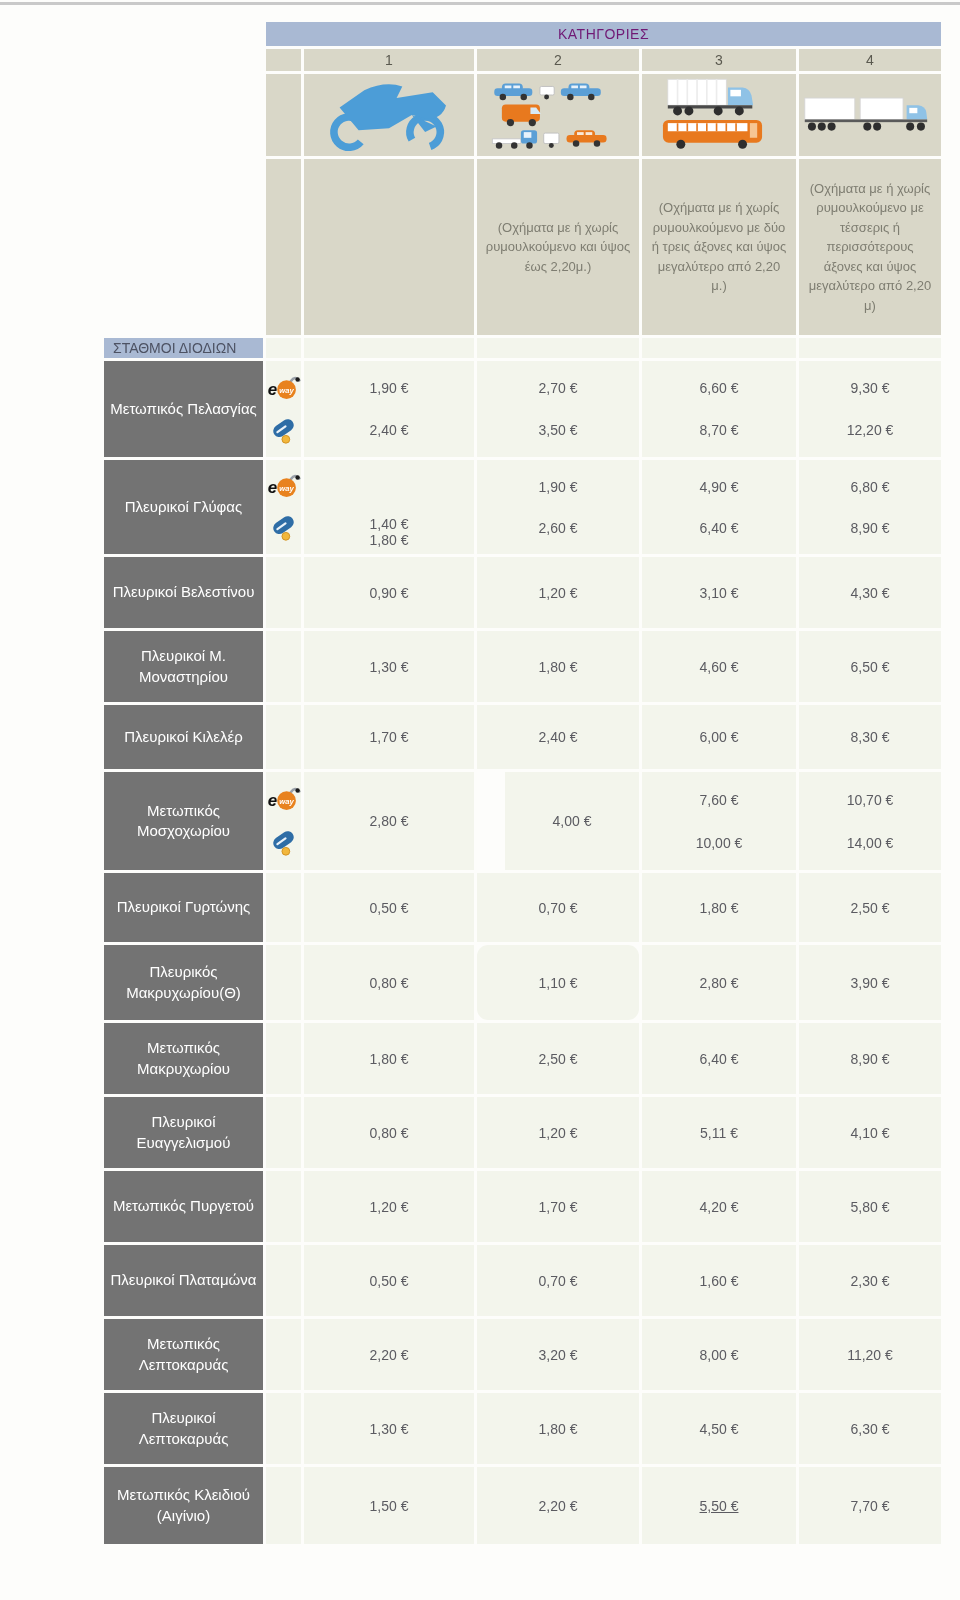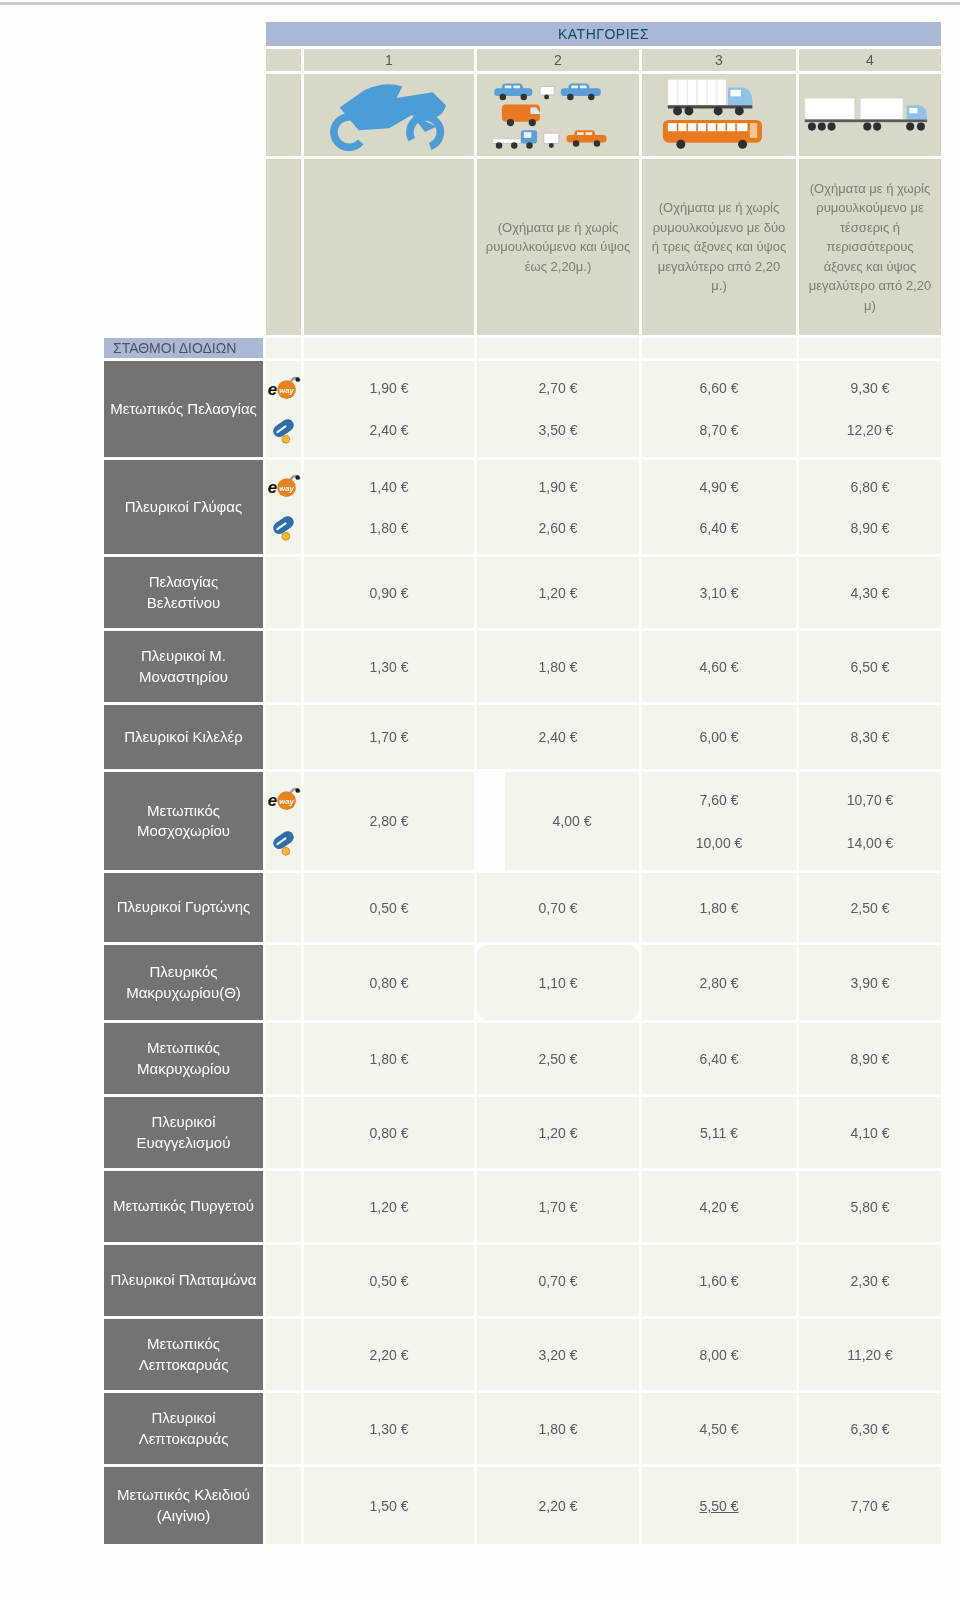--- a/index.html
+++ b/index.html
@@ -11,21 +11,21 @@
   .top-rule { height:3px; background:#c9c9c9; margin-top:2px; }
   .grid {
     display:grid;
     margin:17px 0 0 104px;
     width:837px;
     grid-template-columns:159px 35px 170px 162px 154px 142px;
     grid-template-rows:24px 22px 82px 176px 20px 96px 94px 71px 71px 64px 98px 69px 75px 71px 71px 71px 71px 71px 71px 77px;
     gap:3px;
   }
   .cat-title {
-    background:#a9b9d3; color:#0c4a6e; font-size:14px; letter-spacing:.5px;
+    background:#a9b9d3; color:#701a75; font-size:14px; letter-spacing:.5px;
     display:flex; align-items:center; justify-content:center;
   }
   .beige { background:#d9d7c8; }
   .num { color:#5a594f; font-size:14px; display:flex; align-items:center; justify-content:center; }
   .veh { display:flex; align-items:center; justify-content:center; overflow:hidden; }
   .desc {
     color:#7e7d71; font-size:13px; line-height:1.5; text-align:center;
     display:flex; align-items:center; justify-content:center;
     padding:4px 7px; box-sizing:border-box;
   }
@@ -212,38 +212,38 @@
         <text x="23" y="21.5" text-anchor="middle" font-family="Liberation Sans, sans-serif" font-size="9" font-style="italic" font-weight="bold" fill="#ffffff">way</text>
       </svg>
       <svg width="26" height="30" viewBox="0 0 28 32">
         <g transform="rotate(-35 14 13)">
           <rect x="1" y="7" width="24" height="13" rx="6.5" fill="#2e6da6"></rect>
           <rect x="4" y="12" width="13" height="2.4" rx="1.2" fill="#eaf2f9"></rect>
         </g>
         <circle cx="16" cy="26" r="4.2" fill="#f2b73c" stroke="#cf9020" stroke-width="1"></circle>
       </svg>
     </div>
-    <div class="price-cell" style="grid-area: 7 / 3;">
+    <div class="price-cell" style="grid-area: 7 / 3; justify-content: flex-end;">
       <div class="price">1,40 €</div>
       <div class="price">1,80 €</div>
     </div>
     <div class="price-cell" style="grid-area: 7 / 4;">
       <div class="price">1,90 €</div>
       <div class="price">2,60 €</div>
     </div>
     <div class="price-cell" style="grid-area: 7 / 5;">
       <div class="price">4,90 €</div>
       <div class="price">6,40 €</div>
     </div>
     <div class="price-cell" style="grid-area: 7 / 6;">
       <div class="price">6,80 €</div>
       <div class="price">8,90 €</div>
     </div>
     <div class="station-cell" style="grid-area: 8 / 1;">
-      <span>Πελασγίας Βελεστίνου</span>
+      <span>Πλευρικοί Βελεστίνου</span>
     </div>
     <div class="icon-cell" style="grid-area: 8 / 2;"></div>
     <div class="price-cell single" style="grid-area: 8 / 3;">
       <div class="price">0,90 €</div>
     </div>
     <div class="price-cell single" style="grid-area: 8 / 4;">
       <div class="price">1,20 €</div>
     </div>
     <div class="price-cell single" style="grid-area: 8 / 5;">
       <div class="price">3,10 €</div>

